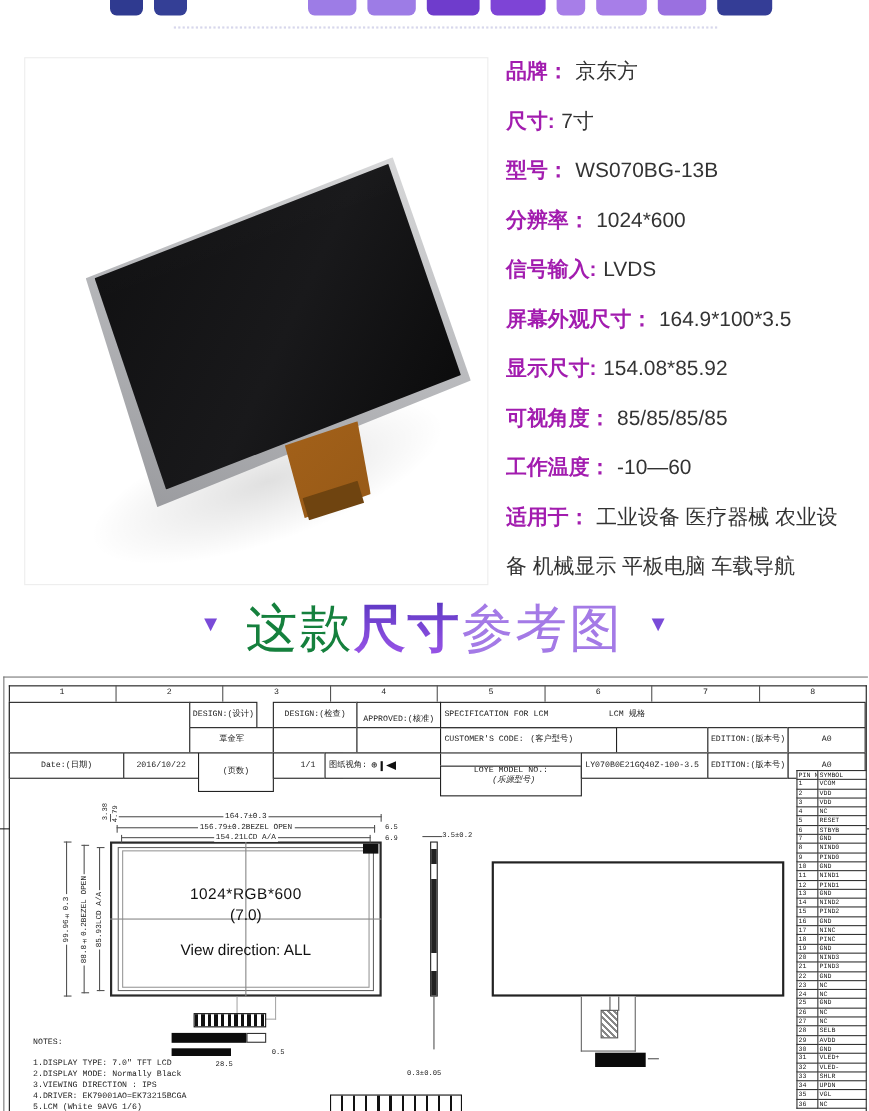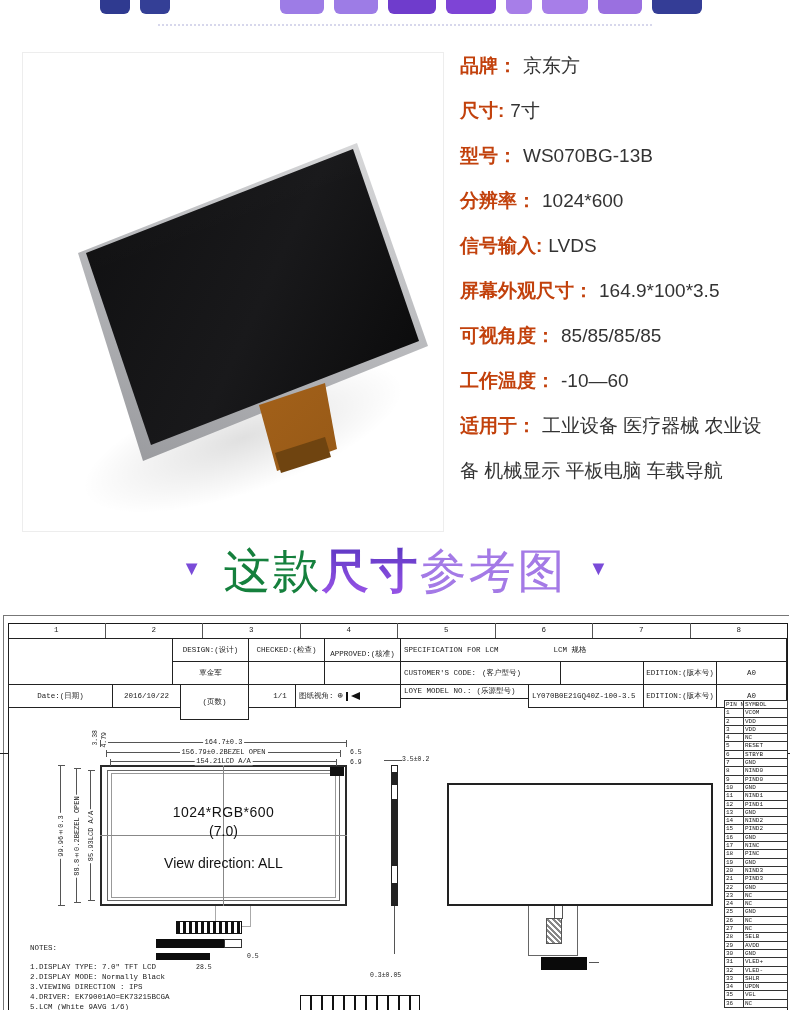--- a/index.html
+++ b/index.html
@@ -29,21 +29,21 @@
                clip-path:polygon(63px 200px,330px 96px,396px 288px,128px 392px);}
   .panel-fpc{position:absolute;left:0;top:0;width:420px;height:478px;
              background:linear-gradient(135deg,#c67d20,#a5621a 60%,#8a5214);
              clip-path:polygon(236px 352px,302px 330px,314px 396px,254px 418px);}
   .panel-fpc-tip{position:absolute;left:0;top:0;width:420px;height:478px;background:#6f4410;
              clip-path:polygon(252px 400px,302px 384px,308px 404px,258px 420px);}
 
   
   .specs{position:absolute;left:460px;top:43px;width:312px;color:#333;}
   .spec-row{font-size:19px;line-height:45px;}
-  .spec-label{font-weight:700;color:#c2410c;margin-right:6px;}
+  .spec-label{font-weight:700;color:#a21caf;margin-right:6px;}
   .spec-value{color:#333;}
 
   
   .section-title{position:absolute;left:0;top:541px;width:790px;text-align:center;
                  font-size:47px;line-height:60px;white-space:nowrap;}
   .st-arrow{font-size:20px;color:#7a4bd8;vertical-align:middle;position:relative;top:-7px;}
   .st-arrow.left{margin-right:22px;} .st-arrow.right{margin-left:22px;}
   .st-prefix{color:#15803d;font-weight:500;letter-spacing:2px;}
   .st-em{font-weight:900;letter-spacing:2px;
          background:linear-gradient(180deg,#5b37c2,#9a55e8);
@@ -139,20 +139,21 @@
       <div class="spec-row"><span class="spec-label">尺寸:</span><span class="spec-value">7寸</span></div>
 
       <div class="spec-row"><span class="spec-label">型号：</span><span class="spec-value">WS070BG-13B</span></div>
 
       <div class="spec-row"><span class="spec-label">分辨率：</span><span class="spec-value">1024*600</span></div>
 
       <div class="spec-row"><span class="spec-label">信号输入:</span><span class="spec-value">LVDS</span></div>
 
       <div class="spec-row"><span class="spec-label">屏幕外观尺寸：</span><span class="spec-value">164.9*100*3.5</span></div>
 
+      <div class="spec-row"><span class="spec-label">显示尺寸:</span><span class="spec-value">154.08*85.92</span></div>
 
       <div class="spec-row"><span class="spec-label">可视角度：</span><span class="spec-value">85/85/85/85</span></div>
 
       <div class="spec-row"><span class="spec-label">工作温度：</span><span class="spec-value">-10—60</span></div>
 
       <div class="spec-row"><span class="spec-label">适用于：</span><span class="spec-value">工业设备 医疗器械 农业设备 机械显示 平板电脑 车载导航</span></div>
     </div>
 
   <div class="section-title">
     <span class="st-arrow left">▼</span><span class="st-prefix">这款</span><span class="st-em">尺寸</span><span class="st-suffix">参考图</span><span class="st-arrow right">▼</span>
@@ -172,22 +173,22 @@
         <div class="zone-cell">6</div>
         <div class="zone-cell">7</div>
         <div class="zone-cell">8</div>
       </div>
     <div class="zletter" style="left:11px;top:66px;">D</div>
     <div class="zletter" style="left:780px;top:290px;">B</div>
     <div class="ztick" style="left:0;top:141px;width:9px;"></div>
     <div class="ztick" style="left:786px;top:141px;width:4px;"></div>
 
     <div class="cell" style="left:8px;top:26px;width:165px;height:47px;"></div>
-    <div class="cell center" style="left:172px;top:26px;width:77px;height:24px;">DESIGN:(设计)</div>
-    <div class="cell center" style="left:248px;top:26px;width:77px;height:24px;">CHECKED:(检查)</div>
+    <div class="cell center" style="left:172px;top:26px;width:62px;height:24px;">DESIGN:(设计)</div>
+    <div class="cell center" style="left:248px;top:26px;width:77px;height:24px;">DESIGN:(检查)</div>
     <div class="cell center" style="left:324px;top:26px;width:77px;height:32px;">APPROVED:(核准)</div>
     <div class="cell center" style="left:172px;top:49px;width:77px;height:24px;">覃金军</div>
     <div class="cell" style="left:248px;top:49px;width:77px;height:24px;"></div>
     <div class="cell" style="left:324px;top:49px;width:77px;height:24px;"></div>
     <div class="cell center" style="left:8px;top:72px;width:105px;height:24px;">Date:(日期)</div>
     <div class="cell center" style="left:112px;top:72px;width:69px;height:24px;">2016/10/22</div>
     <div class="cell center" style="left:180px;top:72px;width:69px;height:36px;">(页数)</div>
     <div class="cell center" style="left:248px;top:72px;width:64px;height:24px;">1/1</div>
     <div class="cell" style="left:295px;top:72px;width:106px;height:24px;">
       <span>图纸视角:</span>
@@ -202,23 +203,23 @@
       <span>CUSTOMER'S CODE:</span>
       <span style="margin-left:6px;">(客户型号)</span>
     </div>
     <div class="cell" style="left:400px;top:26px;width:387px;height:24px;">
       <span>SPECIFICATION FOR LCM</span>
       <span style="margin-left:55px;">LCM 规格</span>
     </div>
     <div class="cell" style="left:560px;top:49px;width:84px;height:24px;"></div>
     <div class="cell center" style="left:643px;top:49px;width:74px;height:24px;">EDITION:(版本号)</div>
     <div class="cell center" style="left:716px;top:49px;width:71px;height:24px;">A0</div>
-    <div class="cell" style="left:400px;top:72px;width:129px;height:15px;">
+    <div class="cell" style="left:400px;top:84px;width:129px;height:28px;flex-direction:column;">
       <span>LOYE  MODEL NO.:</span>
-      <span style="margin-left:5px;">(乐源型号)</span>
+      <span style="margin-left:5px;font-style:italic;">(乐源型号)</span>
     </div>
     <div class="cell" style="left:528px;top:72px;width:116px;height:24px;">LY070B0E21GQ40Z-100-3.5</div>
     <div class="cell center" style="left:643px;top:72px;width:74px;height:24px;">EDITION:(版本号)</div>
     <div class="cell center" style="left:716px;top:72px;width:71px;height:24px;">A0</div>
 
     <div class="rect" style="left:100px;top:153px;width:247px;height:141px;border:2px solid #2a2a2a;background:#fff;"></div>
     <div class="rect" style="left:107px;top:158px;width:233px;height:131px;border:1px solid #666;"></div>
     <div class="rect" style="left:111px;top:161px;width:225px;height:125px;border:1px solid #999;"></div>
     <div class="rect" style="left:100px;top:223px;width:247px;height:1px;background:#888;"></div>
     <div class="rect" style="left:223px;top:153px;width:1px;height:141px;background:#888;"></div>

